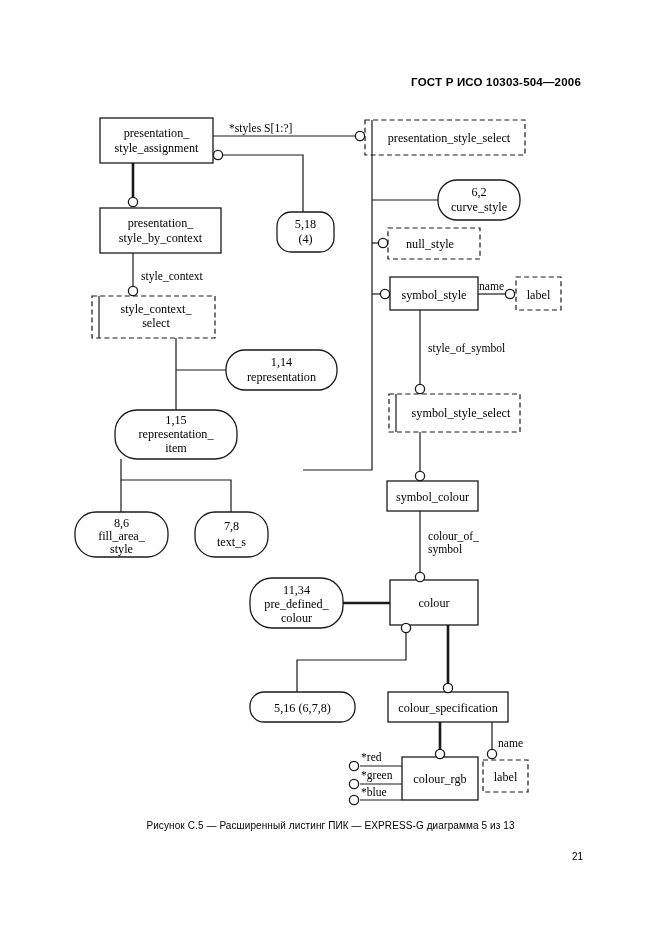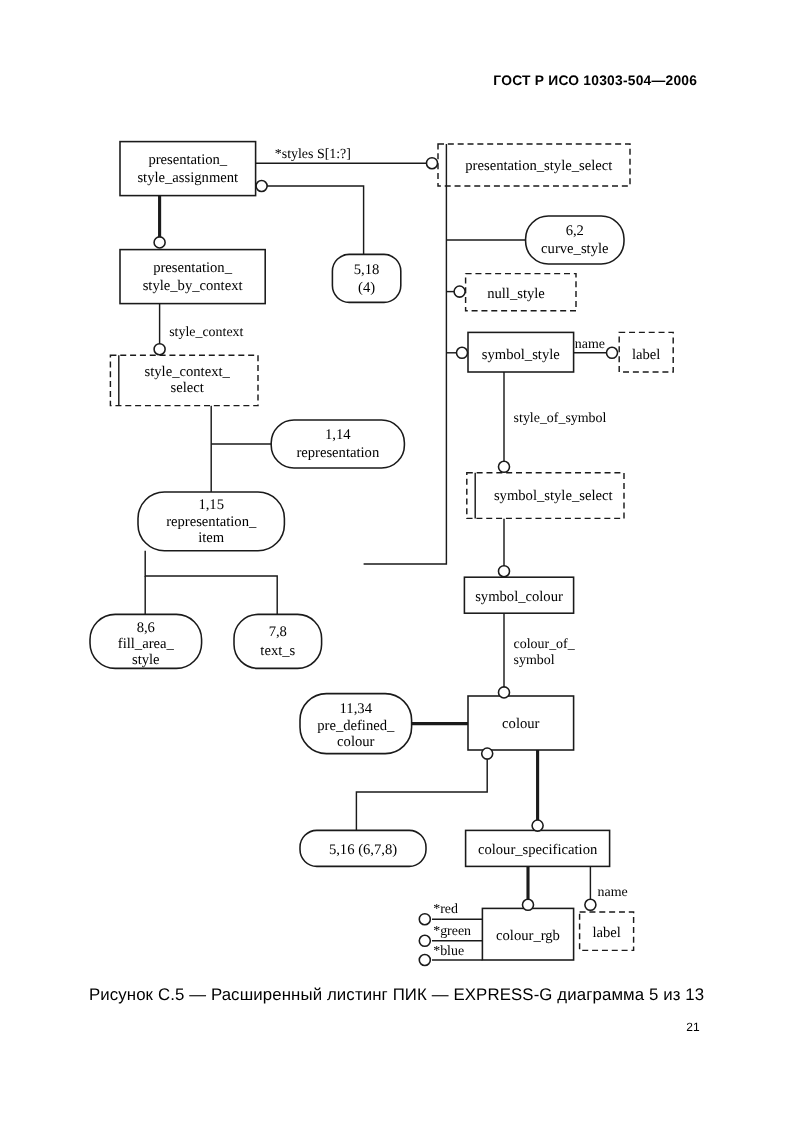--- a/index.html
+++ b/index.html
@@ -4,30 +4,30 @@
 <style>
   html,body{margin:0;padding:0;}
   body{
     width:661px;height:936px;background:#ffffff;
     font-family:"Liberation Serif", serif;
     color:#000;
     position:relative;
     overflow:hidden;
   }
   .page-header{
-    position:absolute; top:62px; right:80px;
+    position:absolute; top:76px; right:80px;
     font-family:"Liberation Sans", sans-serif;
     font-size:11.5px; font-weight:bold; letter-spacing:0.2px;
     white-space:nowrap;
   }
   .figure-caption{
     position:absolute; left:0; right:0; top:820px;
     text-align:center;
     font-family:"Liberation Sans", sans-serif;
-    font-size:14px; letter-spacing:0.1px;
+    font-size:10px; letter-spacing:0.1px;
   }
   .page-number{
     position:absolute; right:78px; top:851px;
     font-family:"Liberation Sans", sans-serif;
     font-size:10px;
   }
   #diagram{position:absolute;left:0;top:0;}
   svg text{font-family:"Liberation Serif", serif; fill:#000;}
   .nd-label{font-size:12.2px;text-anchor:middle;}
   .attr-label{font-size:11.6px;}

